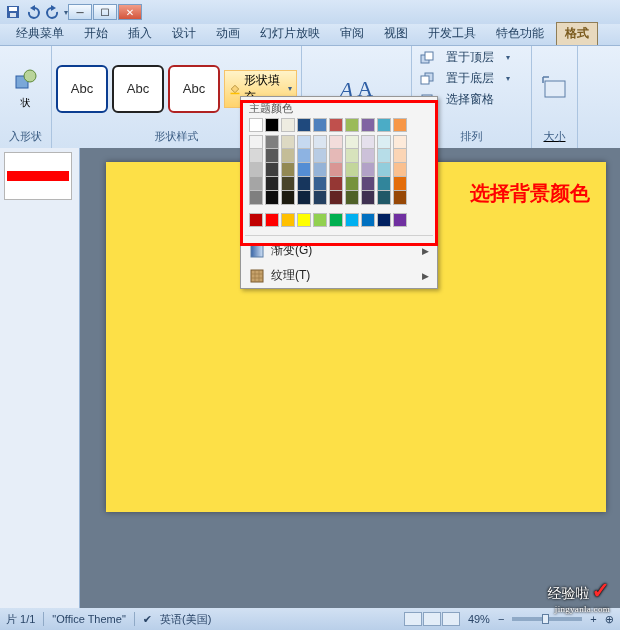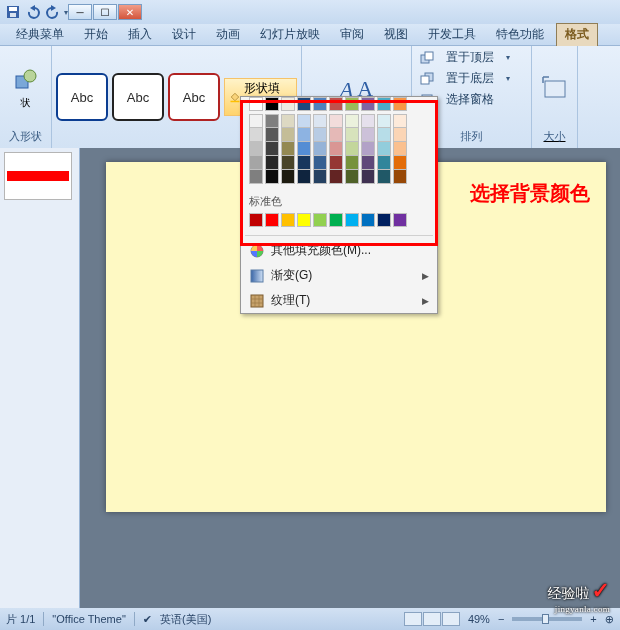--- a/index.html
+++ b/index.html
@@ -8,21 +8,21 @@
 
 .titlebar { height: 24px; background: linear-gradient(#d9e7f7, #c5d9f0); display: flex; align-items: center; padding: 0 4px; }
 .qat { display: flex; gap: 2px; align-items: center; }
 .qat-btn { width: 18px; height: 18px; display: flex; align-items: center; justify-content: center; }
 .title { flex: 1; text-align: center; color: #1f3b5c; font-size: 12px; white-space: nowrap; }
 .winbtns { display: flex; gap: 1px; }
 .winbtn { width: 24px; height: 16px; background: linear-gradient(#f5faff,#c6dcf2); border: 1px solid #7a9ec5; display: flex; align-items: center; justify-content: center; font-size: 10px; }
 .winbtn.close { background: linear-gradient(#f19d87,#d3553c); color: #fff; }
 
 
-.tabs { height: 22px; background: linear-gradient(#d9e7f7,#c5d9f0); display: flex; padding: 0 8px; gap: 4px; align-items: center; border-bottom: 1px solid #9bb6d6; }
+.tabs { height: 22px; background: linear-gradient(#d9e7f7,#c5d9f0); display: flex; padding: 0 8px; gap: 4px; align-items: flex-end; border-bottom: 1px solid #9bb6d6; }
 .tab { padding: 2px 8px 3px; font-size: 12px; color: #1e3d5e; cursor: pointer; }
 .tab.active { background: #e8d9be; border: 1px solid #8f7d56; border-bottom: none; color: #7c5c20; font-weight: bold; }
 
 
 .ribbon { height: 102px; background: linear-gradient(#e7f0fb,#d2e2f4); display: flex; }
 .group { border-right: 1px solid #abc4e0; padding: 2px 4px; display: flex; flex-direction: column; justify-content: space-between; }
 .group-label { text-align: center; font-size: 11px; color: #3b5d84; padding-bottom: 2px; }
 .group-body { flex: 1; display: flex; align-items: center; gap: 4px; }
 
 .shape-style { width: 58px; height: 48px; background: #fff; border: 1px solid #8aa4c1; border-radius: 6px; display: flex; align-items: center; justify-content: center; font-size: 13px; color: #2b2b2b; }
@@ -54,21 +54,21 @@
 
 
 .redbox { position: absolute; top: 100px; left: 240px; width: 198px; height: 146px; border: 3px solid #ff0000; z-index: 101; pointer-events: none; }
 
 
 .workarea { position: absolute; top: 148px; left: 0; right: 0; bottom: 22px; display: flex; background: #bcd3ee; }
 .slidepanel { width: 80px; background: #e7eef8; border-right: 1px solid #9bb6d6; padding: 4px; overflow: hidden; }
 .thumb { width: 68px; height: 48px; background: #fff; border: 1px solid #b5b5b5; position: relative; }
 .thumb-bar { position: absolute; top: 18px; left: 2px; right: 2px; height: 10px; background: #ff0000; }
 .slide-main { flex: 1; background: #6b7b8d; position: relative; overflow: hidden; }
-.slide { position: absolute; top: 14px; left: 26px; width: 500px; height: 350px; background: #fef9c3; box-shadow: 0 0 6px rgba(0,0,0,0.4); }
+.slide { position: absolute; top: 14px; left: 26px; width: 500px; height: 350px; background: #fde047; box-shadow: 0 0 6px rgba(0,0,0,0.4); }
 .red-band { position: absolute; top: 108px; left: 0; width: 100%; height: 60px; background: #ff0000; display: flex; align-items: center; justify-content: space-between; padding: 0 18px; font-size: 26px; font-family: SimSun, serif; color: #212121; }
 .annot { position: absolute; top: 18px; right: 16px; font-size: 20px; font-weight: bold; color: #ff0000; }
 
 .notes { position: absolute; bottom: 0; left: 0; right: 0; height: 48px; background: #fff; border-top: 1px solid #9bb6d6; padding: 4px 8px; font-size: 13px; color: #888; }
 
 
 .statusbar { position: absolute; bottom: 0; left: 0; right: 0; height: 22px; background: linear-gradient(#d2e1f3,#b9cfe9); display: flex; align-items: center; padding: 0 6px; font-size: 11px; color: #2a4567; gap: 8px; }
 .status-sep { width: 1px; height: 14px; background: #8fa9c6; }
 .viewbtns { display: flex; gap: 1px; margin-left: auto; }
 .viewbtn { width: 18px; height: 14px; border: 1px solid #89a3c1; background: #e3edf8; }
@@ -150,20 +150,21 @@
         <div class="fill-btn">
           <svg class="bucket" viewBox="0 0 16 16">
               <path d="M3 8 L8 3 L13 8 L8 13 Z" fill="#f9d37a" stroke="#a57f2a"></path>
               <rect x="2" y="13" width="12" height="2" fill="#ffc000"></rect>
             </svg>
           <span>形状填充</span>
           <span class="tri">▾</span>
         </div>
       </div>
     </div>
+    <div class="group-label">形状样式</div>
   </div>
 
   <div class="group" style="width:110px;">
     <div class="group-body" style="justify-content:center;">
       <span style="font-size:22px; font-family:serif; color:#2f5fa5; font-style:italic;">A</span>
       <span style="font-size:22px; font-family:serif; color:#2f5fa5; border-bottom:3px solid #c00;">A</span>
     </div>
     <div class="group-label">&nbsp;</div>
   </div>
 
@@ -214,20 +215,21 @@
     </div>
   </div>
   <div class="slide-main">
     <div class="slide">
       <div class="annot">选择背景颜色</div>
     </div>
   </div>
 </div>
 
 <div class="dropdown">
+  <div class="dd-header">主题颜色</div>
   <div class="sw-row" style="padding:0 8px 3px;" id="theme-top-row">
       <div class="sw" style="background: rgb(255, 255, 255);"></div>
       <div class="sw" style="background: rgb(0, 0, 0);"></div>
       <div class="sw" style="background: rgb(238, 236, 225);"></div>
       <div class="sw" style="background: rgb(31, 73, 125);"></div>
       <div class="sw" style="background: rgb(79, 129, 189);"></div>
       <div class="sw" style="background: rgb(192, 80, 77);"></div>
       <div class="sw" style="background: rgb(155, 187, 89);"></div>
       <div class="sw" style="background: rgb(128, 100, 162);"></div>
       <div class="sw" style="background: rgb(75, 172, 198);"></div>
@@ -298,50 +300,36 @@
         <div class="sw" style="background: rgb(32, 88, 103);"></div>
       </div>
       <div class="theme-col">
         <div class="sw" style="background: rgb(253, 234, 218);"></div>
         <div class="sw" style="background: rgb(251, 213, 181);"></div>
         <div class="sw" style="background: rgb(250, 192, 143);"></div>
         <div class="sw" style="background: rgb(227, 108, 9);"></div>
         <div class="sw" style="background: rgb(151, 72, 6);"></div>
       </div>
     </div>
-  <div class="dd-header">标准色</div>
   <div class="std-row" id="std-row">
       <div class="sw" style="background: rgb(192, 0, 0);"></div>
       <div class="sw" style="background: rgb(255, 0, 0);"></div>
       <div class="sw" style="background: rgb(255, 192, 0);"></div>
       <div class="sw" style="background: rgb(255, 255, 0);"></div>
       <div class="sw" style="background: rgb(146, 208, 80);"></div>
       <div class="sw" style="background: rgb(0, 176, 80);"></div>
       <div class="sw" style="background: rgb(0, 176, 240);"></div>
       <div class="sw" style="background: rgb(0, 112, 192);"></div>
       <div class="sw" style="background: rgb(0, 32, 96);"></div>
       <div class="sw" style="background: rgb(112, 48, 160);"></div>
     </div>
   <div class="dd-sep"></div>
   <div class="dd-item">
     <span class="ico">
         <svg width="14" height="14">
-          <circle cx="7" cy="7" r="6" fill="conic-gradient(red,yellow,lime,cyan,blue,magenta,red)"></circle>
-          <circle cx="7" cy="7" r="6" fill="none" stroke="#888"></circle>
-          <path d="M7 1 A6 6 0 0 1 13 7 L7 7 Z" fill="#f55"></path>
-          <path d="M13 7 A6 6 0 0 1 7 13 L7 7 Z" fill="#5c5"></path>
-          <path d="M7 13 A6 6 0 0 1 1 7 L7 7 Z" fill="#57f"></path>
-          <path d="M1 7 A6 6 0 0 1 7 1 L7 7 Z" fill="#fc5"></path>
-        </svg>
-      </span>
-    <span>其他填充颜色(M)...</span>
-  </div>
-  <div class="dd-item">
-    <span class="ico">
-        <svg width="14" height="14">
           <defs>
             <linearGradient id="g1">
               <stop offset="0" stop-color="#3a66a7"></stop>
               <stop offset="1" stop-color="#cfe0f5"></stop>
             </linearGradient>
           </defs>
           <rect x="1" y="1" width="12" height="12" fill="url(#g1)" stroke="#5a7ca6"></rect>
         </svg>
       </span>
     <span>渐变(G)</span>

